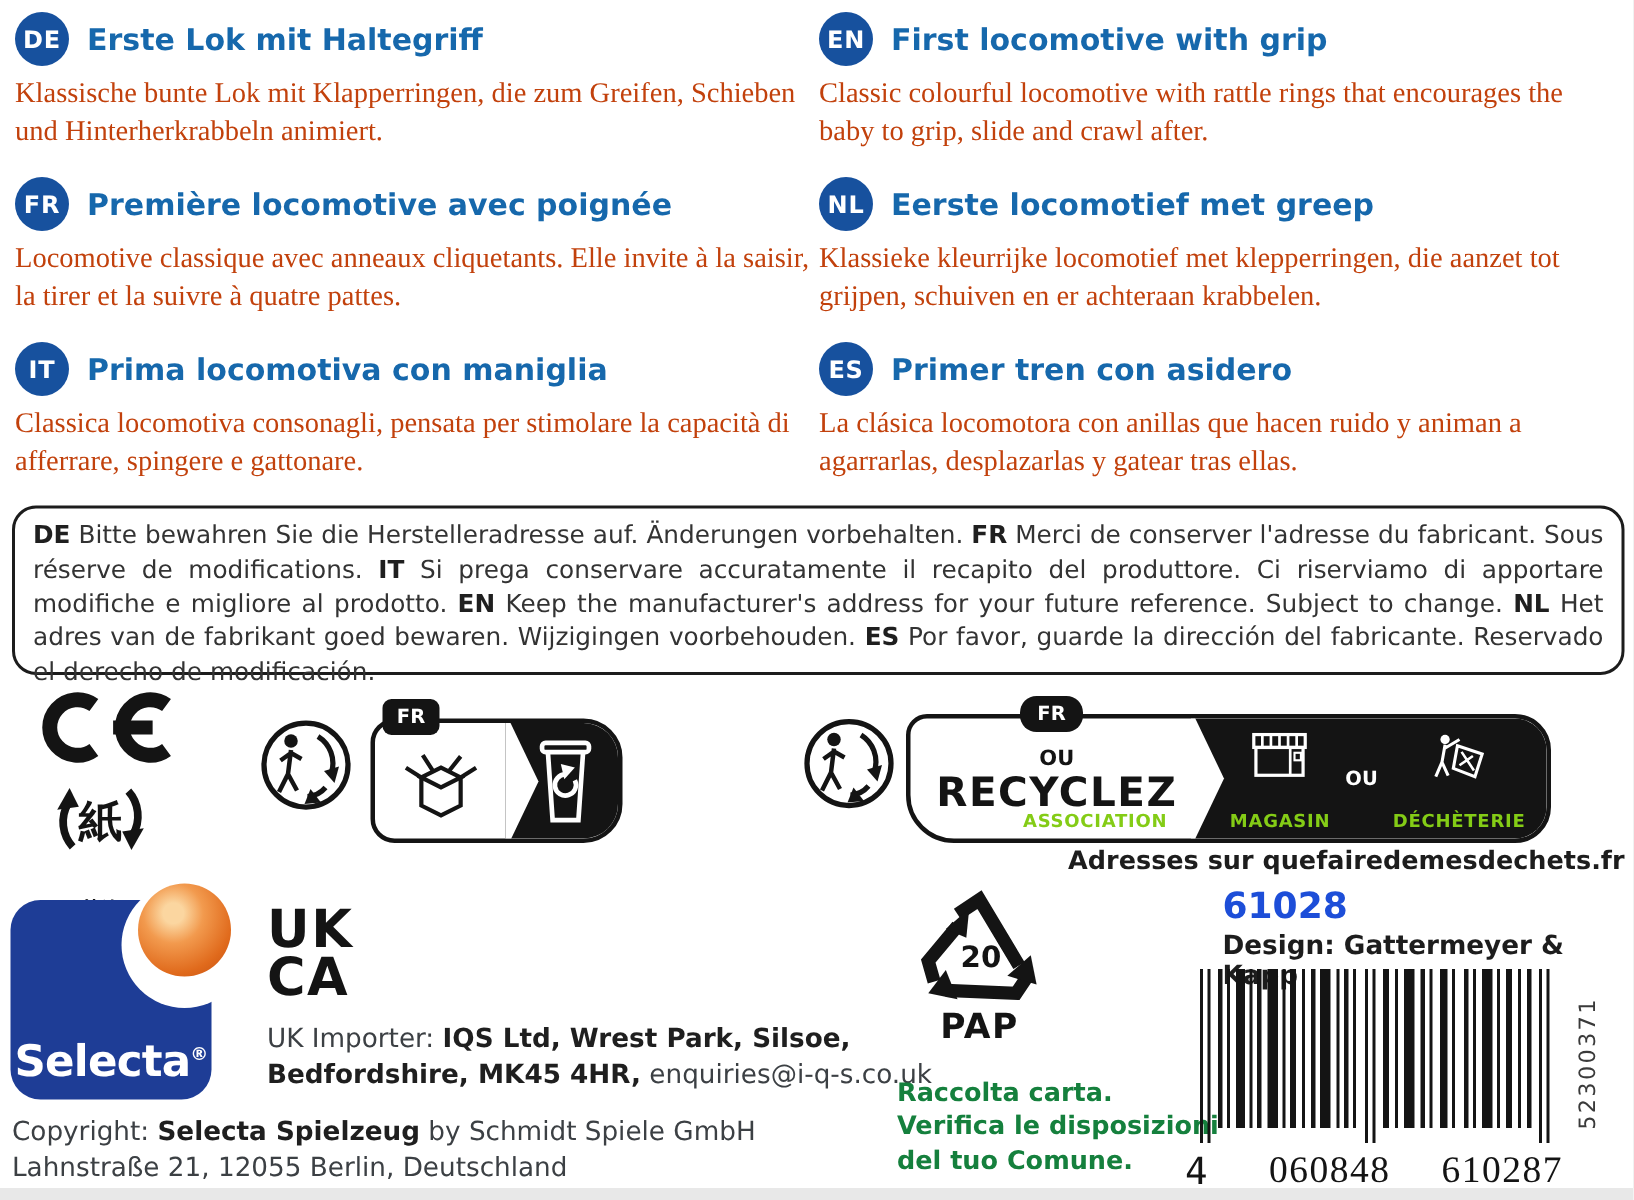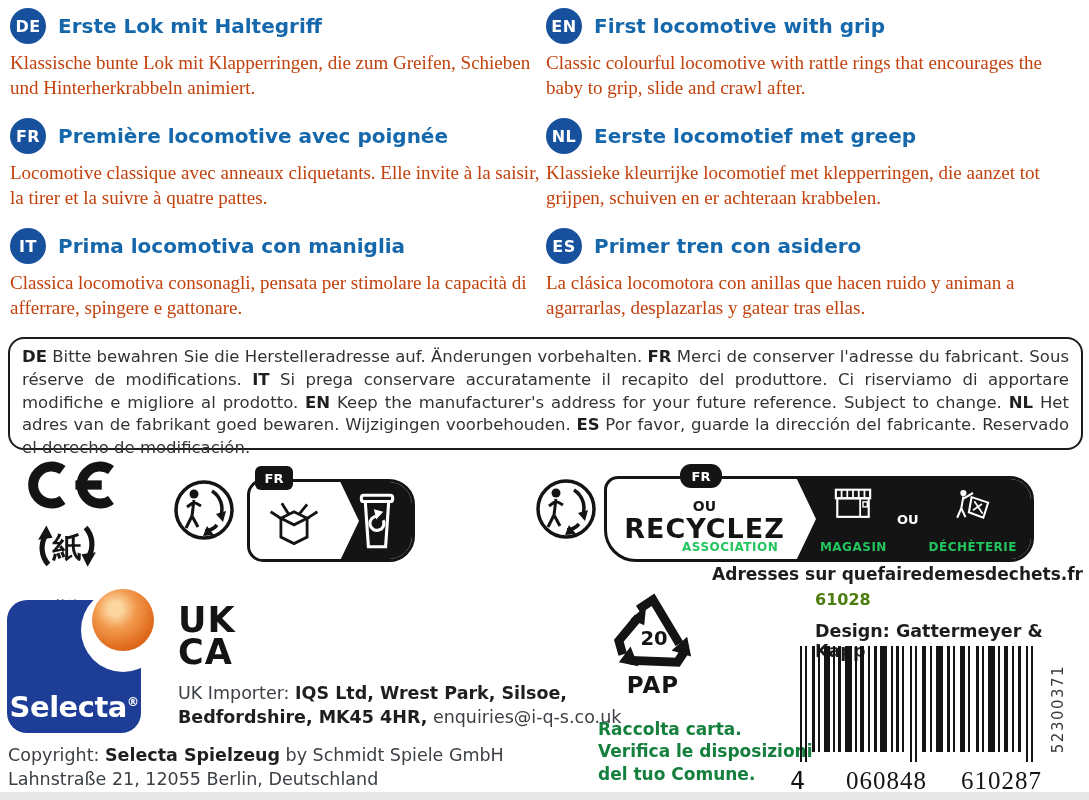--- a/index.html
+++ b/index.html
@@ -30,21 +30,21 @@
   .tri-body{position:absolute;border:3px solid #141414;background:#fff;overflow:hidden;}
   .tri-black{position:absolute;right:0;top:0;bottom:0;background:#141414;}
   .chev{position:absolute;left:0;top:50%;transform:translateY(-50%);
     width:0;height:0;border-top:46px solid transparent;border-bottom:46px solid transparent;
     border-left:22px solid #fff;}
   .donnez-text{position:absolute;left:0;top:0;bottom:0;width:195px;
     display:flex;flex-direction:column;align-items:center;justify-content:center;
     color:#141414;line-height:1;}
   .donnez-l1{font-size:27px;font-weight:800;letter-spacing:1px;}
   .donnez-l2{font-size:14px;font-weight:bold;margin:2px 0;}
-  .opt{display:flex;flex-direction:column;align-items:center;gap:16px;color:#22c55e;}
+  .opt{display:flex;flex-direction:column;align-items:center;gap:16px;color:#84cc16;}
   .opt-label{font-size:12px;font-weight:bold;letter-spacing:.5px;white-space:nowrap;}
   .ou-sep{color:#fff;font-size:13px;font-weight:bold;}
   .adresses{position:absolute;right:6px;top:564px;font-size:17px;font-weight:bold;color:#1d1d1d;}
   
   .selecta{position:absolute;left:7px;top:590px;width:160px;height:145px;}
   .selecta-square{position:absolute;left:0;top:10px;width:134px;height:133px;
     background:#1e3d96;border-radius:20px;}
   .selecta-notch{position:absolute;left:74px;top:-12px;width:84px;height:84px;
     background:#fff;border-radius:50%;}
   .selecta-ball{position:absolute;left:85px;top:-1px;width:62px;height:62px;border-radius:50%;
@@ -57,21 +57,21 @@
     line-height:.92;color:#141414;letter-spacing:1px;}
   .textline{font-size:17.5px;line-height:1.35;color:#3c4044;}
   .importer{position:absolute;left:178px;top:682px;}
   .copyright{position:absolute;left:8px;top:744px;}
   
   .pap-group{position:absolute;left:598px;top:590px;width:110px;text-align:center;}
   .pap-label{font-weight:800;font-size:23px;color:#141414;margin-top:0px;letter-spacing:1px;}
   .disposal{position:absolute;left:598px;top:718px;font-size:17px;font-weight:bold;
     color:#15803d;line-height:1.32;}
   
-  .artnum{position:absolute;left:815px;top:590px;color:#4d7c0f;font-weight:bold;font-size:16px;}
+  .artnum{position:absolute;left:815px;top:590px;color:#1d4ed8;font-weight:bold;font-size:24px;}
   .design{position:absolute;left:815px;top:621px;color:#1d1d1d;font-weight:bold;font-size:17.5px;}
   .ean{position:absolute;left:790px;top:646px;width:252px;}
   .ean-digits{display:flex;align-items:flex-end;margin-top:2px;
     font-family:"DejaVu Sans Mono","Liberation Mono",monospace;
     font-size:25px;color:#141414;}
   .ean-first{width:22px;}
   .ean-g{flex:1;text-align:right;letter-spacing:1px;font-family:Liberation Serif, serif;}
   .printcode{position:absolute;left:1008px;top:700px;width:100px;text-align:center;
     transform:rotate(-90deg);font-size:15px;color:#3a3a3a;letter-spacing:1.5px;}
   svg{display:block;}

